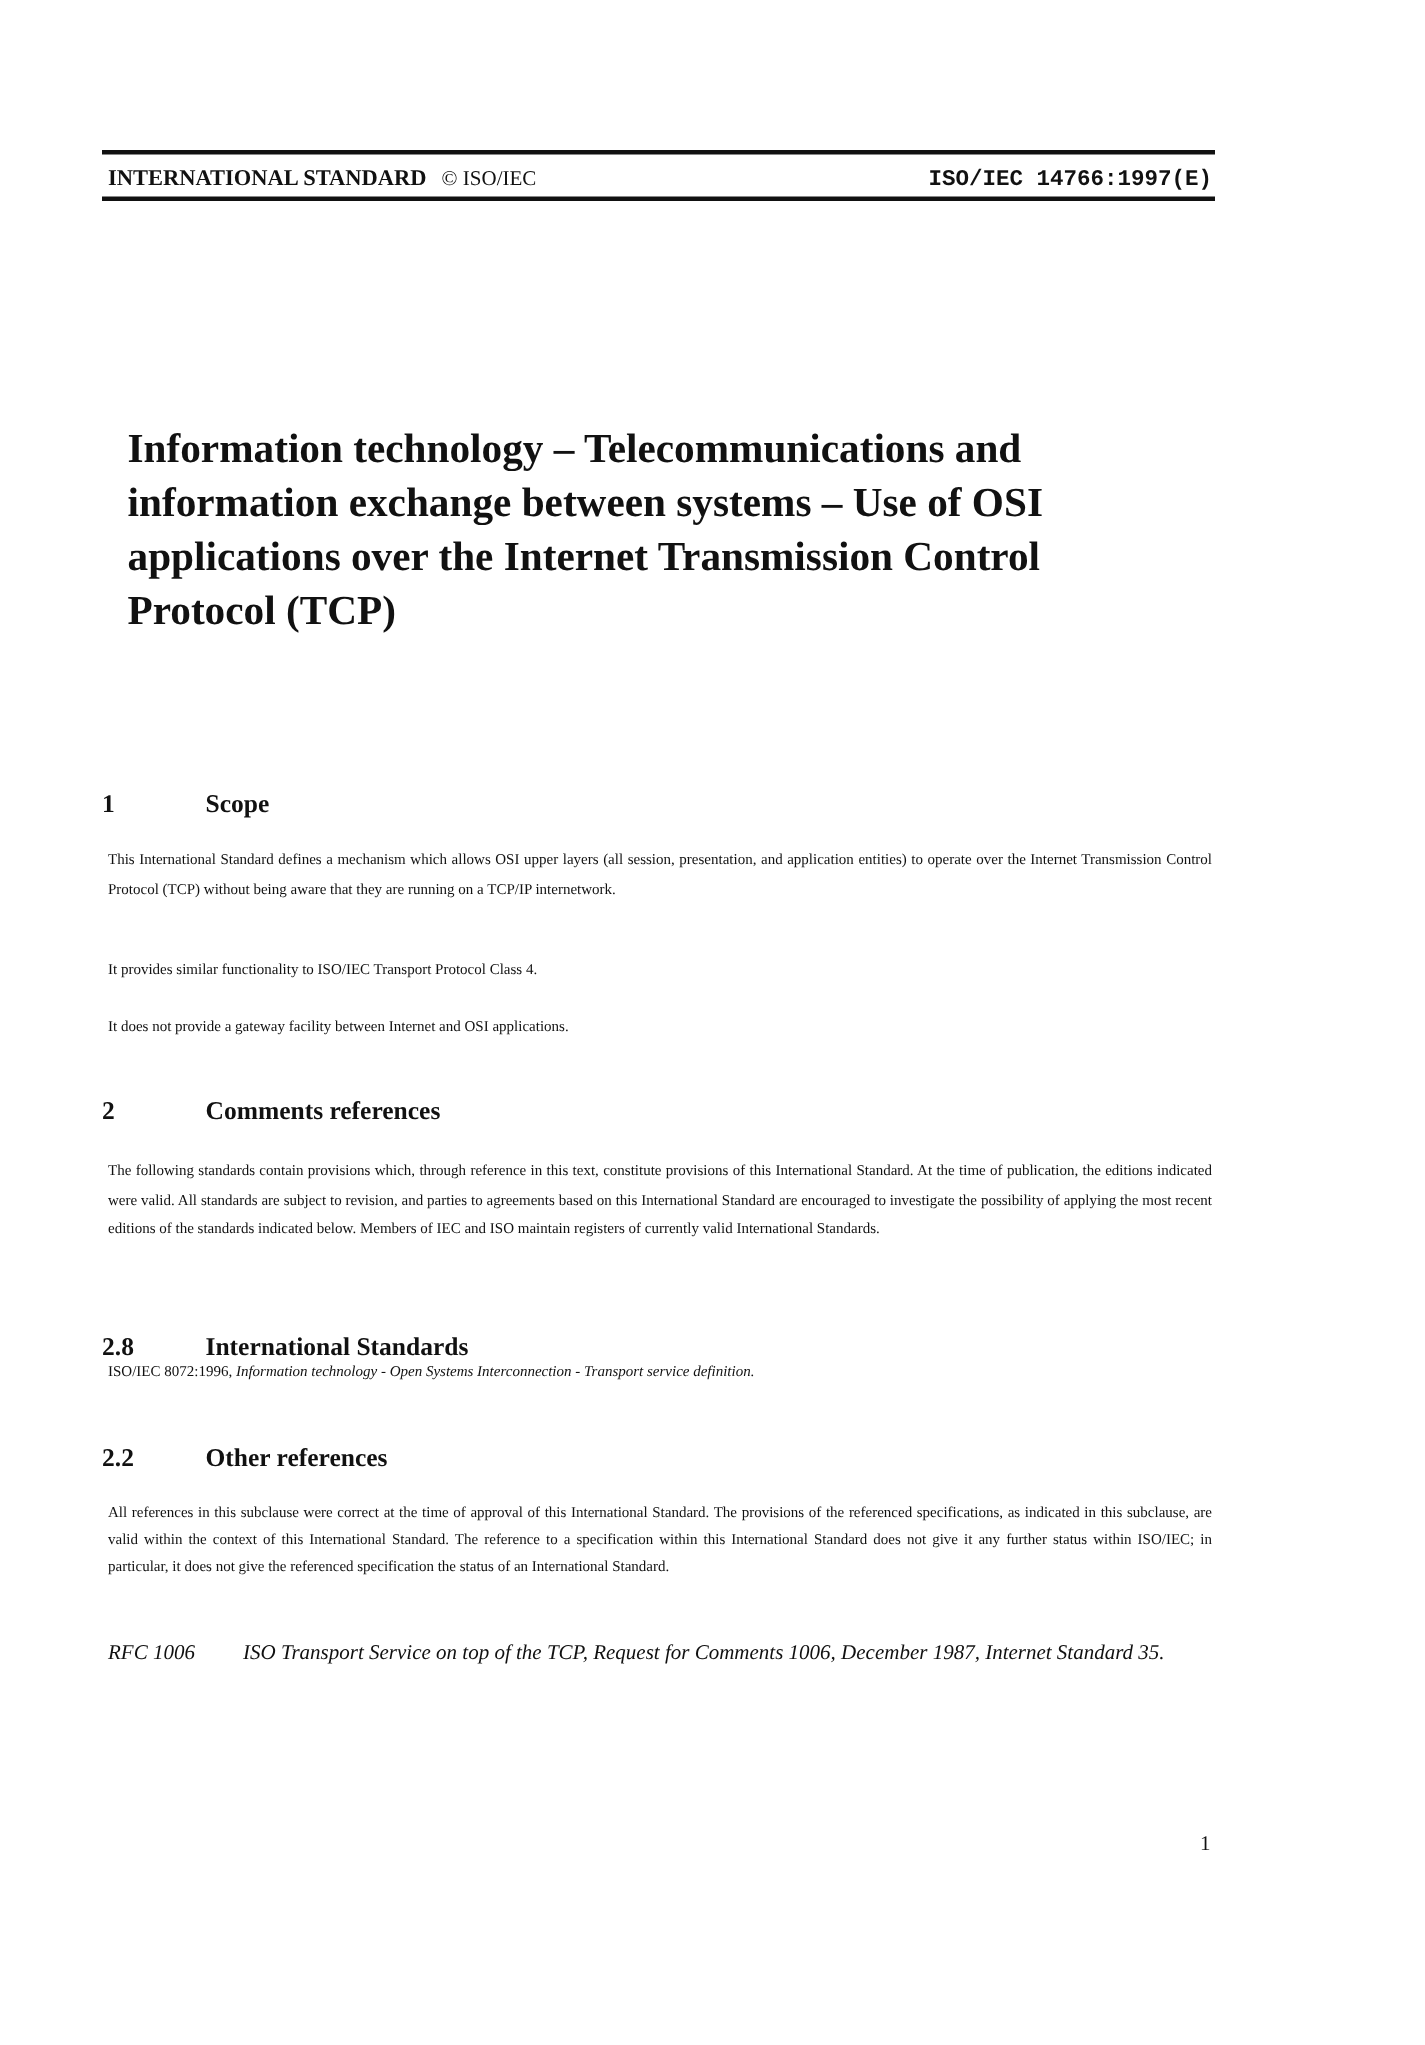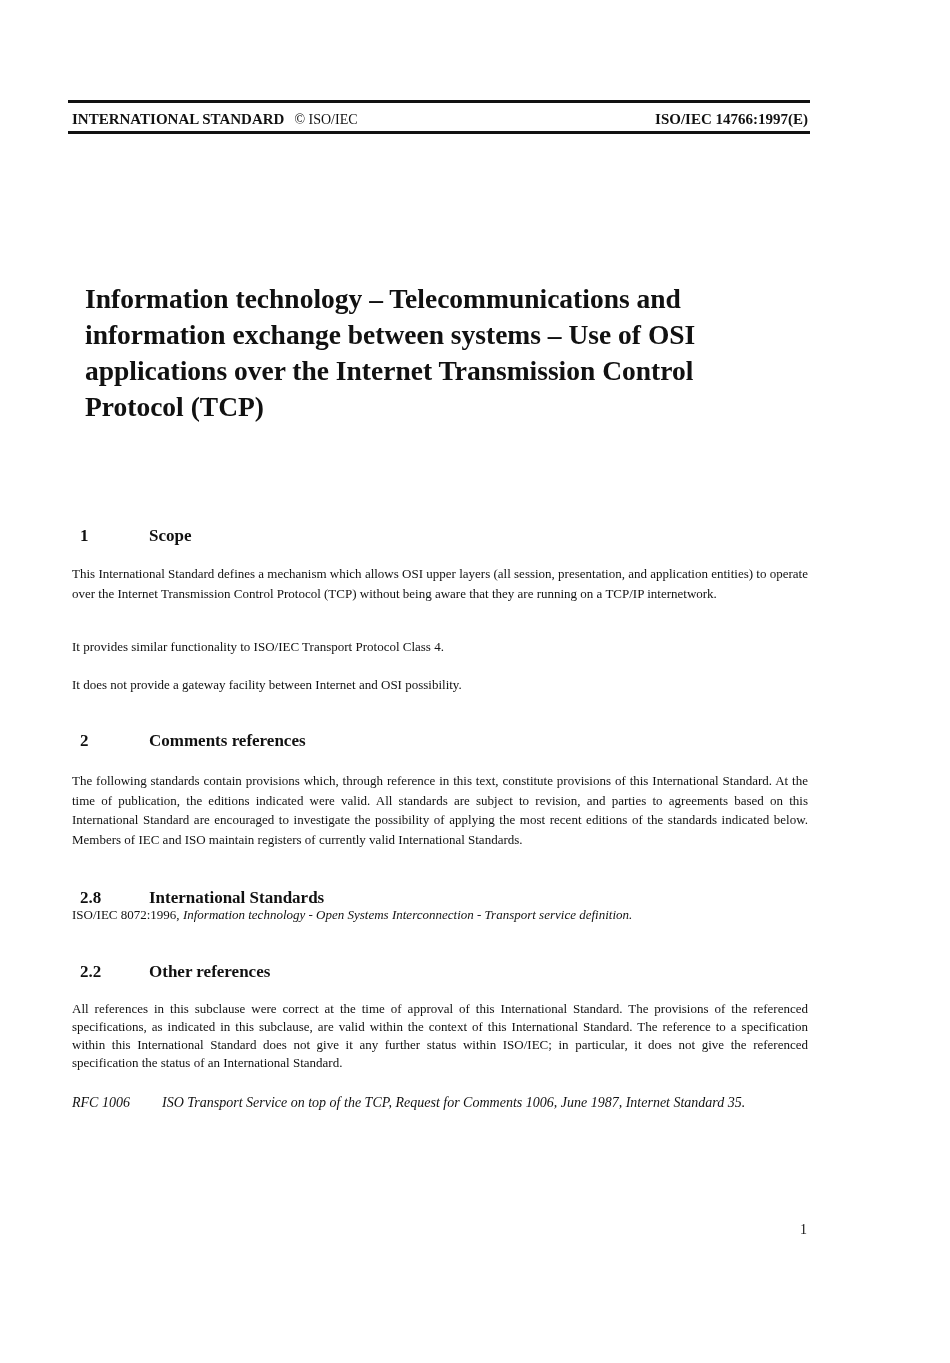--- a/index.html
+++ b/index.html
@@ -6,29 +6,29 @@
   body {
     width: 950px; height: 1363px; position: relative; overflow: hidden;
     font-family: "Liberation Serif", "DejaVu Serif", serif; color: #111;
   }
   .header {
     position: absolute; left: 68px; top: 100px; width: 742px; height: 34px;
     border-top: 3px solid #111; border-bottom: 3px solid #111; box-sizing: border-box;
   }
   .header .left { position: absolute; left: 4px; top: 8px; font-size: 15px; font-weight: bold; }
   .header .copy { font-weight: normal; font-size: 14px; margin-left: 10px; }
-  .header .right { position: absolute; right: 2px; top: 8px; font-size: 15px; font-weight: bold; }
+  .header .right { position: absolute; right: 2px; top: 8px; font-size: 15px; font-weight: bold; font-family: Liberation Mono, monospace; }
   .title {
     position: absolute; left: 72px; top: 268px; width: 700px;
     font-size: 27.5px; font-weight: bold; line-height: 36px; margin: 13px;
   }
-  .h1 { position: absolute; left: 80px; font-size: 17px; font-weight: bold; margin: 0; }
+  .h1 { position: absolute; left: 68px; font-size: 17px; font-weight: bold; margin: 0; }
   .h1 .num { display: inline-block; width: 69px; }
   .para {
-    position: absolute; left: 72px; width: 736px; font-size: 13px; line-height: 19.5px;
+    position: absolute; left: 72px; width: 736px; font-size: 10px; line-height: 19.5px;
     text-align: justify; margin: 0;
   }
   .ref { position: absolute; left: 72px; width: 736px; font-size: 14px; line-height: 19px; }
   .ref .tag { position: absolute; left: 0; top: 0; font-style: italic; }
   .ref .txt { position: absolute; left: 90px; top: 0; width: 620px; font-style: italic; }
   i { font-style: italic; }
   .pageno { position: absolute; left: 800px; top: 1222px; font-size: 14px; }
 </style>
 </head>
 <body>
@@ -40,35 +40,35 @@
   <div class="right">ISO/IEC 14766:1997(E)</div>
 </div>
 
 <h1 class="title">Information technology – Telecommunications and information exchange between systems – Use of OSI applications over the Internet Transmission Control Protocol (TCP)</h1>
 
 <h2 class="h1" style="top:526px">
   <span class="num">1</span><span>Scope</span>
 </h2>
 <p class="para" style="top:564px">This International Standard defines a mechanism which allows OSI upper layers (all session, presentation, and application entities) to operate over the Internet Transmission Control Protocol (TCP) without being aware that they are running on a TCP/IP internetwork.</p>
 <p class="para" style="top:637px">It provides similar functionality to ISO/IEC Transport Protocol Class 4.</p>
-<p class="para" style="top:675px">It does not provide a gateway facility between Internet and OSI possibility.</p>
+<p class="para" style="top:675px">It does not provide a gateway facility between Internet and OSI applications.</p>
 
 <h2 class="h1" style="top:731px">
   <span class="num">2</span><span>Comments references</span>
 </h2>
 <p class="para" style="top:771px">The following standards contain provisions which, through reference in this text, constitute provisions of this International Standard. At the time of publication, the editions indicated were valid. All standards are subject to revision, and parties to agreements based on this International Standard are encouraged to investigate the possibility of applying the most recent editions of the standards indicated below. Members of IEC and ISO maintain registers of currently valid International Standards.</p>
 
 <h2 class="h1" style="top:888px">
   <span class="num">2.8</span><span>International Standards</span>
 </h2>
 <p class="para" style="top:905px"><span>ISO/IEC 8072:1996, </span><i>Information technology - Open Systems Interconnection - Transport service definition.</i></p>
 
 <h2 class="h1" style="top:962px">
   <span class="num">2.2</span><span>Other references</span>
 </h2>
 <p class="para" style="top:1000px; line-height:18px">All references in this subclause were correct at the time of approval of this International Standard. The provisions of the referenced specifications, as indicated in this subclause, are valid within the context of this International Standard. The reference to a specification within this International Standard does not give it any further status within ISO/IEC; in particular, it does not give the referenced specification the status of an International Standard.</p>
 
 <div class="ref" style="top:1093px">
   <span class="tag">RFC 1006</span>
-  <span class="txt">ISO Transport Service on top of the TCP, Request for Comments 1006, June 1987, Internet Standard 35.</span>
+  <span class="txt">ISO Transport Service on top of the TCP, Request for Comments 1006, December 1987, Internet Standard 35.</span>
 </div>
 
 <div class="pageno">1</div>
 
 </body></html>

